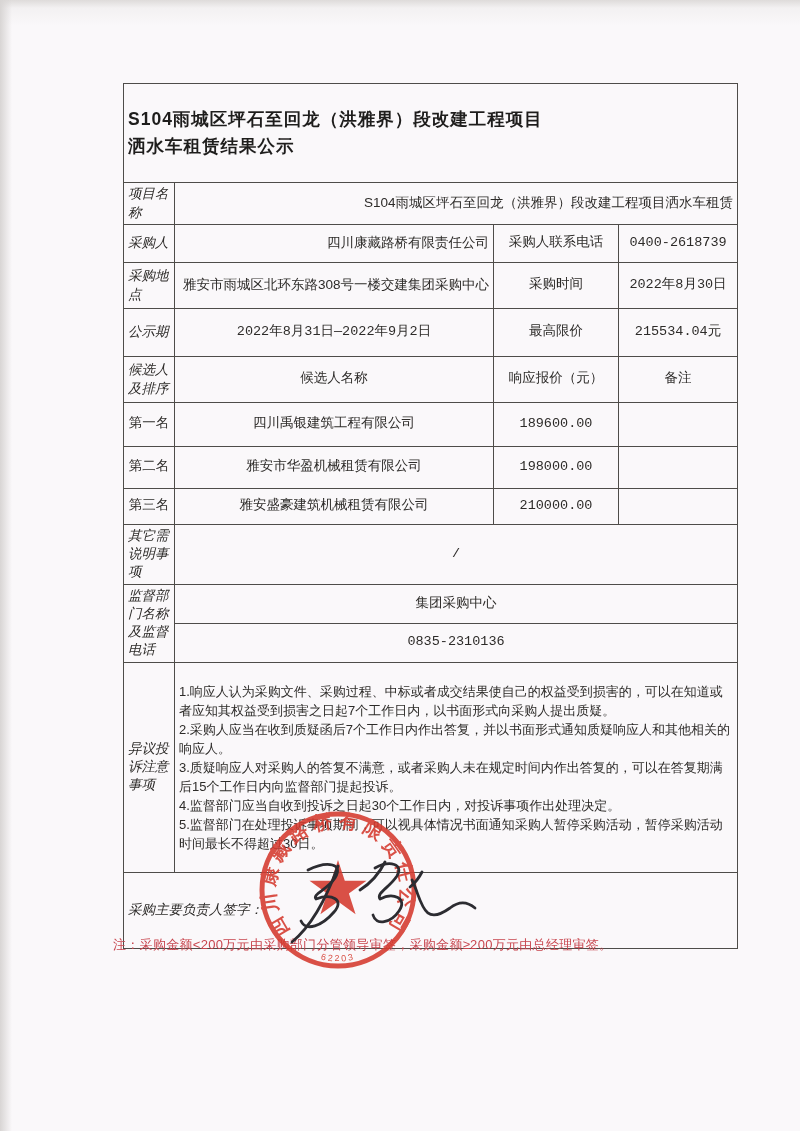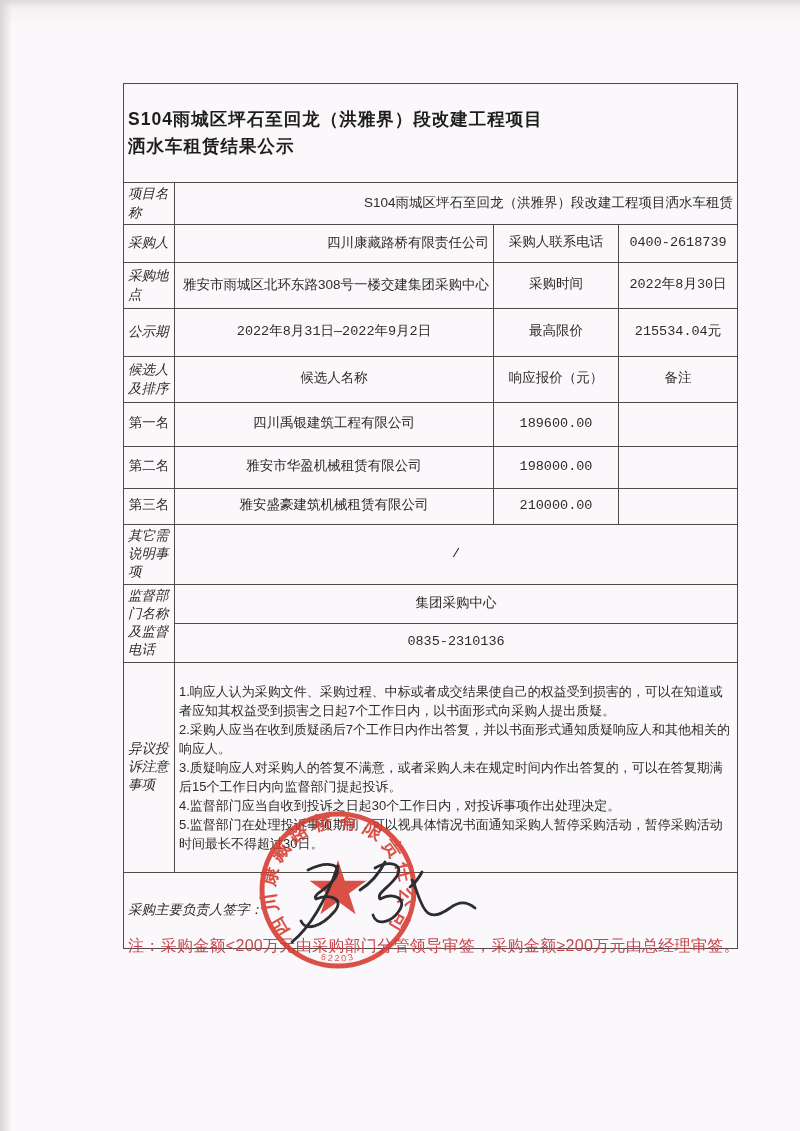--- a/index.html
+++ b/index.html
@@ -40,22 +40,22 @@
   tr.r-c2{height:42px;}
   tr.r-c3{height:36px;margin-top:19px;}
   tr.r-other{height:46px;margin-left:32px;}
   tr.r-sup1{height:38px;}
   tr.r-sup2{height:38px;}
   tr.r-objection{height:210px;}
   tr.r-sign{height:76px;}
   td.objection-text{font-size:13px;line-height:19px;padding:8px 9px;vertical-align:middle;}
   td.objection-text p{margin:0;}
   .footnote{
-    position:absolute;left:128px;top:936px;width:640px;
-    color:#c8454e;font-size:16px;letter-spacing:0.3px;z-index:3;
+    position:absolute;left:113px;top:936px;width:640px;
+    color:#c8454e;font-size:13px;letter-spacing:0.3px;z-index:3;
   }
   .stamp{position:absolute;left:252px;top:804px;width:172px;height:172px;z-index:4;opacity:.88;}
   .signature{position:absolute;left:272px;top:842px;width:230px;height:108px;z-index:5;}
 </style>
 </head>
 <body>
 
 <div class="scan">
 
   <table class="doc">

